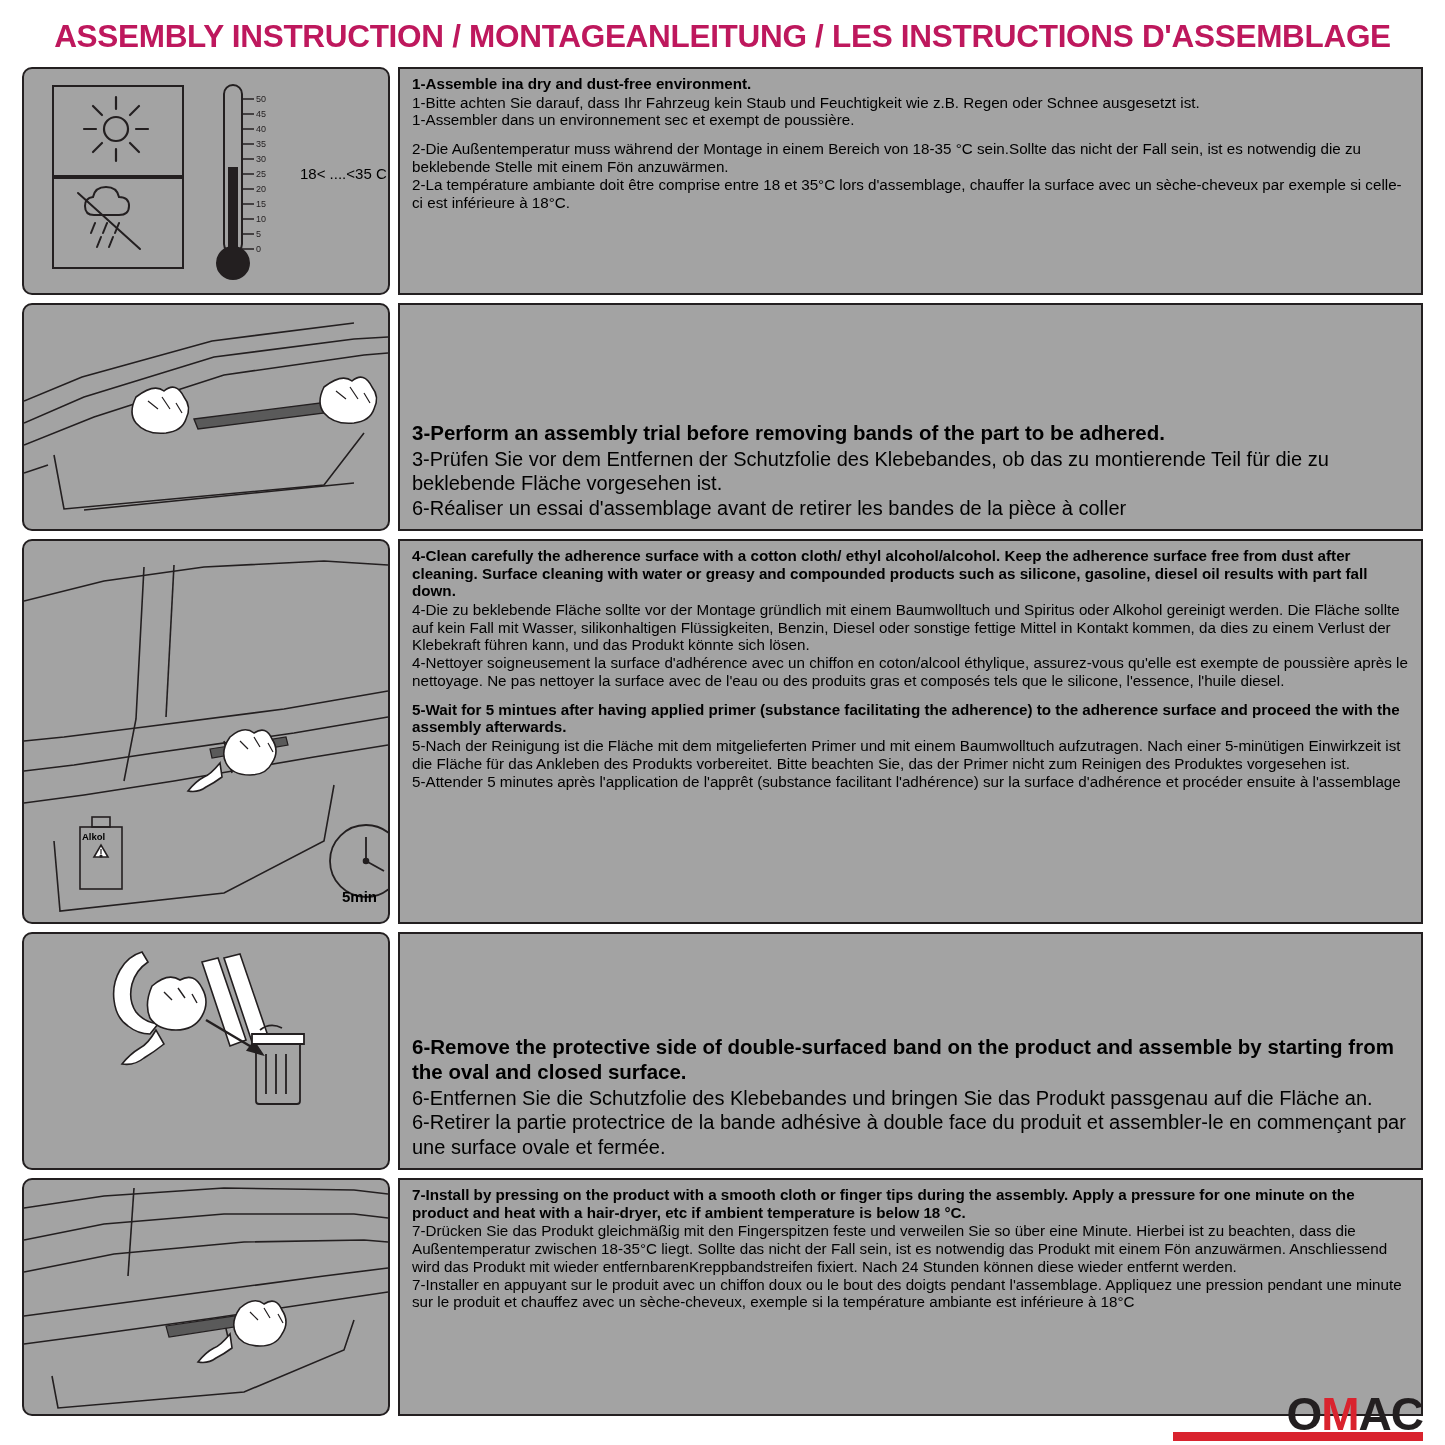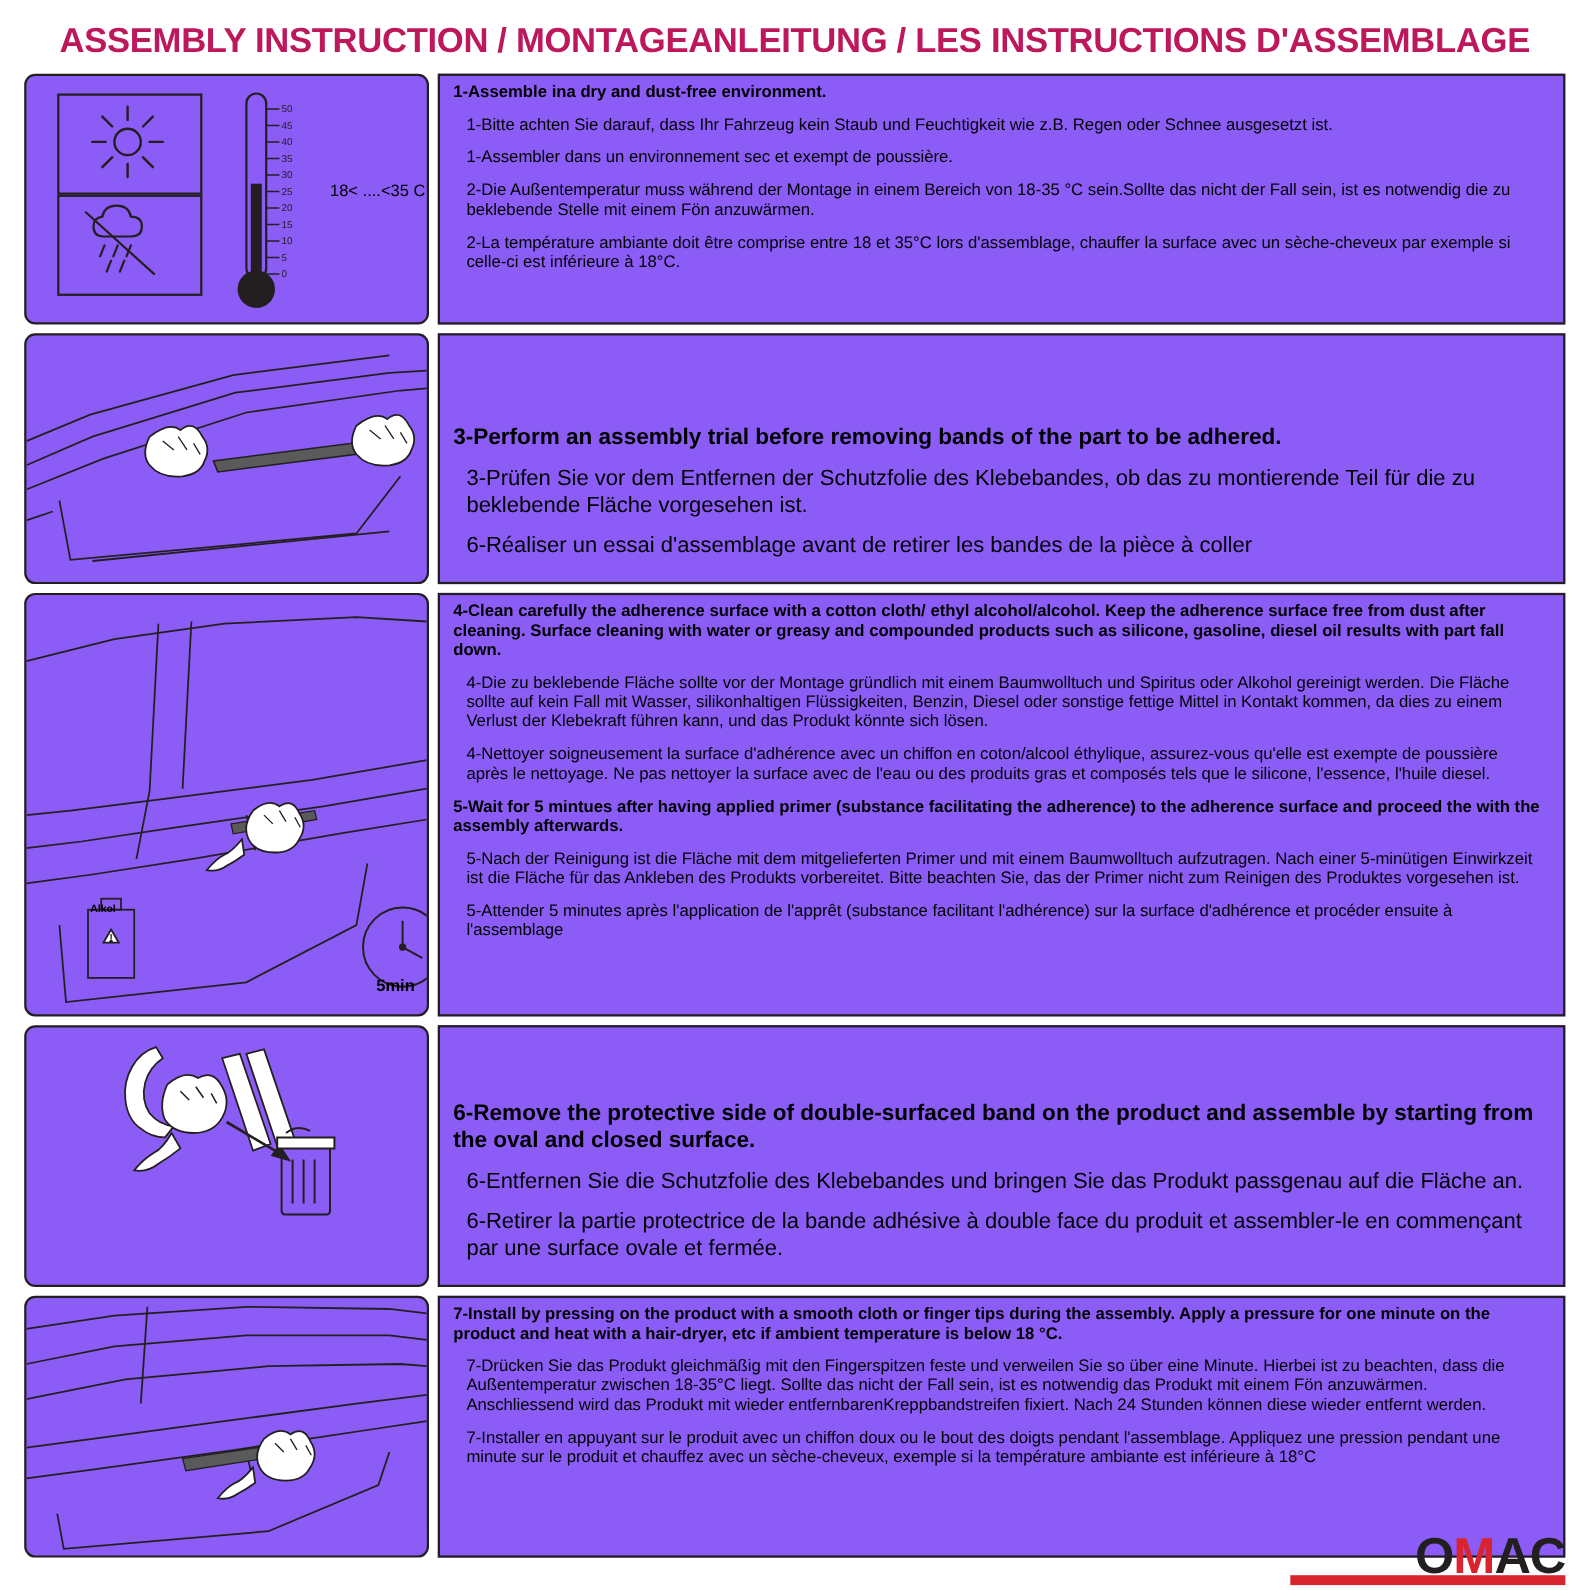--- a/index.html
+++ b/index.html
@@ -36,21 +36,21 @@
     gap: 8px;
   }
   .row {
     display: flex;
     gap: 8px;
     align-items: stretch;
   }
   .cell {
     border: 2px solid #231f20;
     box-sizing: border-box;
-    background: #8b5cf6;
+    background: #a3a3a3;
   }
   .pic {
     width: 368px;
     flex: 0 0 368px;
     position: relative;
     overflow: hidden;
     border-radius: 10px;
   }
   .txt {
     flex: 1 1 auto;
@@ -59,21 +59,21 @@
   }
   .en {
     font-weight: bold;
     font-size: 15.2px;
     line-height: 1.16;
     margin: 0 0 1px 0;
   }
   .de, .fr {
     font-size: 15.2px;
     line-height: 1.17;
-    margin: 12px;
+    margin: 0;
   }
   .blk + .blk { margin-top: 11px; }
   .big .en { font-size: 20.5px; line-height: 1.2; }
   .big .de, .big .fr { font-size: 20px; line-height: 1.24; }
   .center-text { display: flex; flex-direction: column; justify-content: flex-end; }
 
   
   .r1pic { height: 228px; }
   .box-sun {
     position: absolute; left: 28px; top: 16px; width: 128px; height: 88px;
@@ -89,21 +89,21 @@
     font-size: 15px; font-weight: 500;
     white-space: nowrap;
   }
 
   
   .r2pic { height: 228px; }
 
   
   .r3pic { height: 385px; }
   .alkol-label {
-    position: absolute; left: 58px; top: 280px;
+    position: absolute; left: 58px; top: 290px;
     font-size: 9.5px; font-weight: bold;
   }
   .min-label {
     position: absolute; left: 318px; top: 347px;
     font-size: 15px; font-weight: bold;
   }
 
   
   .r4pic { height: 238px; }
 

